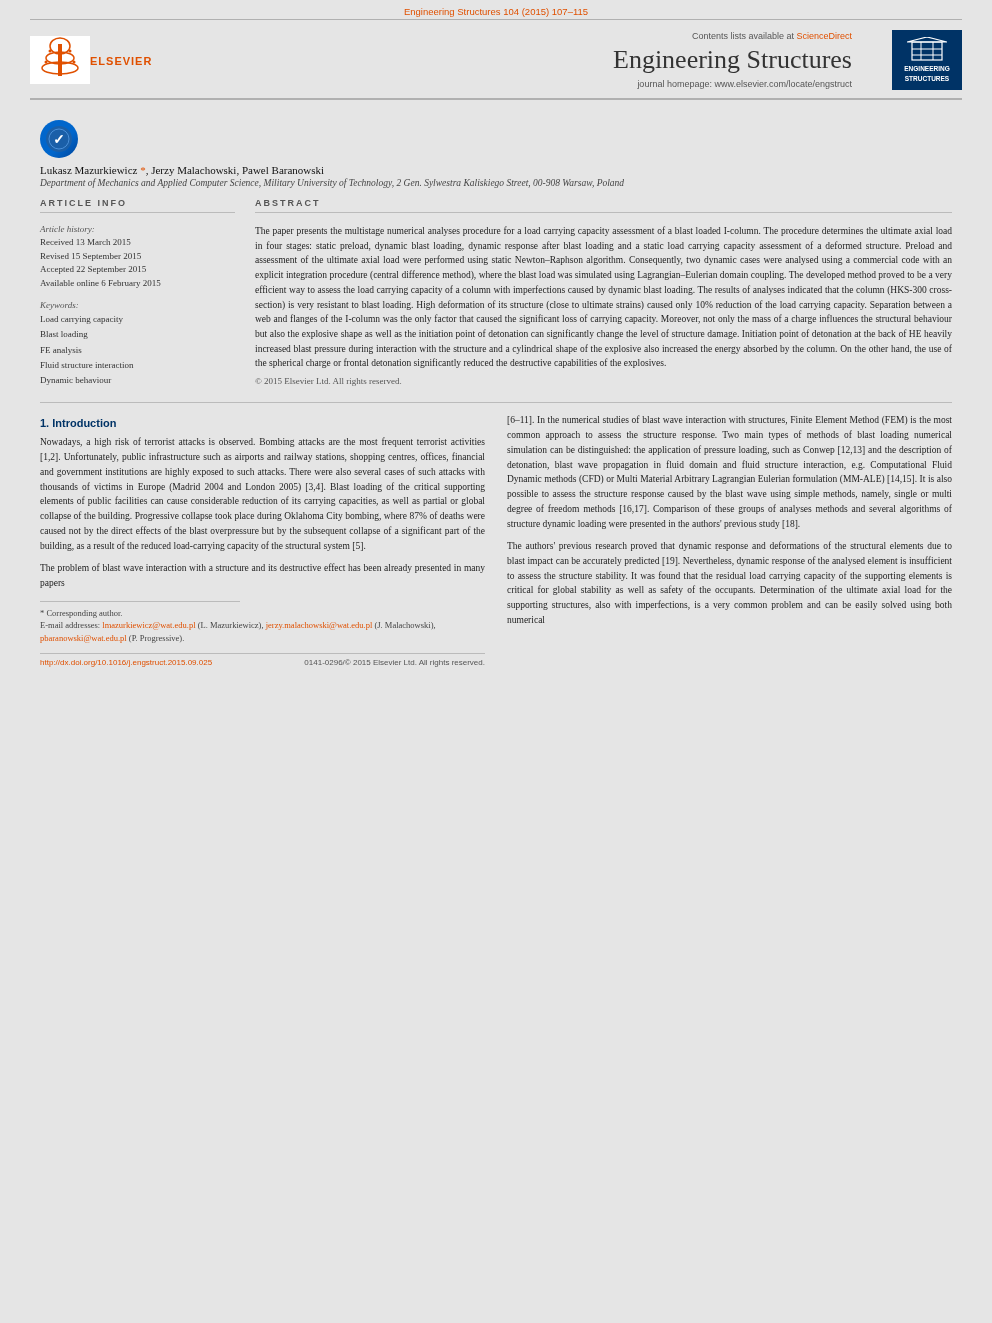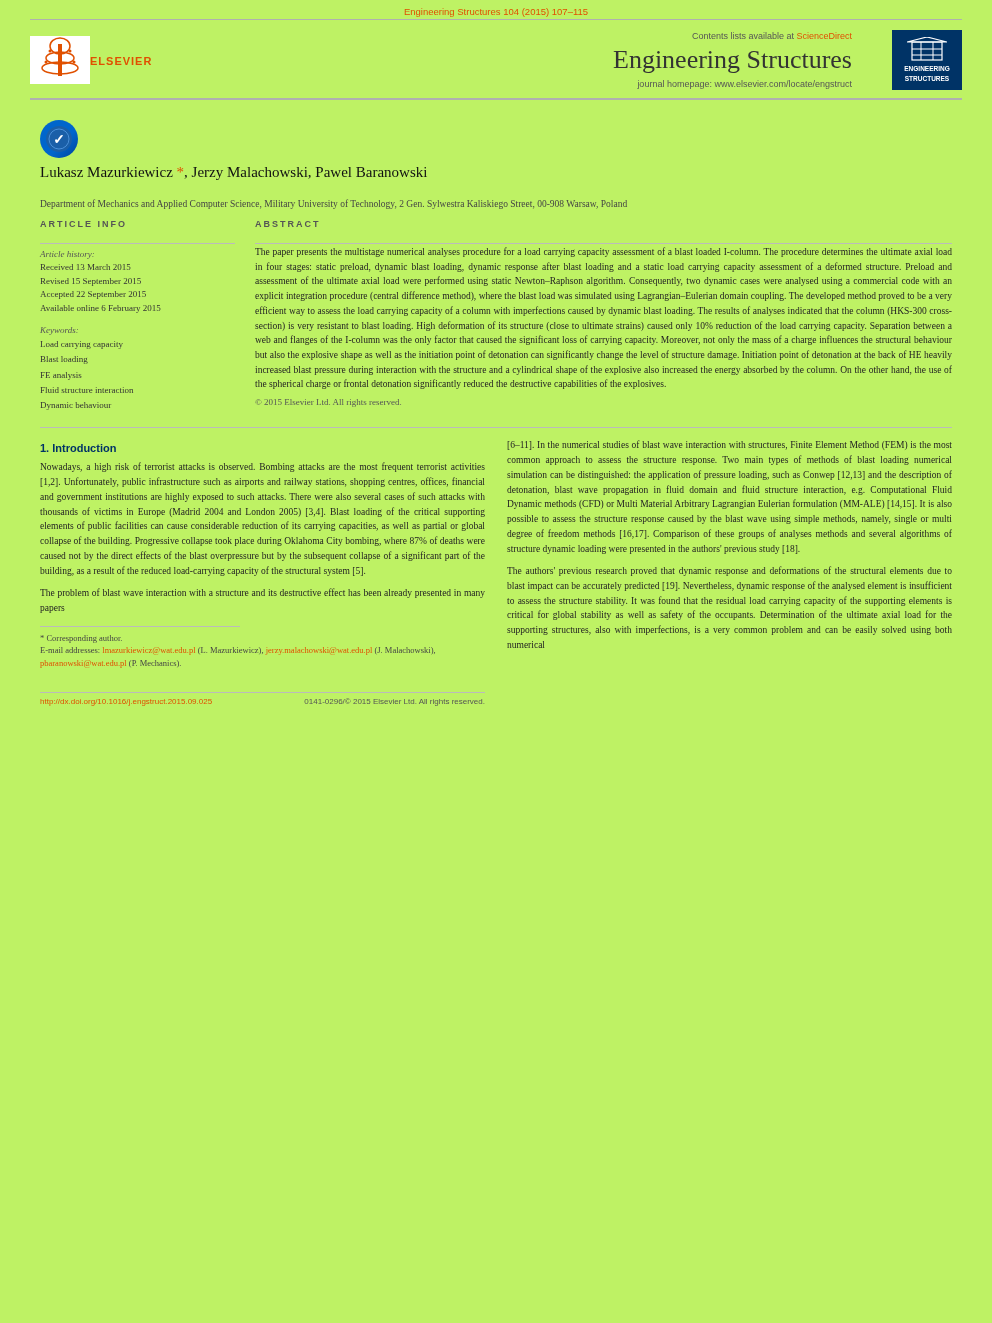--- a/index.html
+++ b/index.html
@@ -7,21 +7,21 @@
       background: #fff;
       font-family: 'Times New Roman', Times, serif;
       font-size: 10px;
       color: #222;
       width: 992px;
       min-height: 1323px;
     }
     .page {
       width: 992px;
       min-height: 1323px;
-      background: #bef264;
+      background: #e5e5e5;
       padding: 0;
     }
     
     .journal-header-top {
       text-align: center;
       padding: 6px 0 2px 0;
       color: #e05000;
       font-size: 9.5px;
       font-family: Arial, sans-serif;
     }
@@ -134,26 +134,27 @@
       align-items: center;
       justify-content: center;
       color: white;
       font-size: 18px;
       font-weight: bold;
       font-family: Arial, sans-serif;
       flex-shrink: 0;
       margin-top: 4px;
     }
     .article-authors {
-      font-size: 15px;
+      font-size: 11px;
       color: #111;
-      margin-bottom: 18px;
+      margin-bottom: 2px;
     }
     .article-affiliation {
       font-size: 9.5px;
+      font-style: italic;
       color: #444;
       margin-bottom: 10px;
     }
     
     .two-col {
       display: flex;
       gap: 20px;
       margin-bottom: 14px;
     }
     .col-left {
@@ -163,23 +164,23 @@
     .col-right {
       flex: 1;
     }
     .section-label {
       font-size: 9px;
       font-family: Arial, sans-serif;
       font-weight: bold;
       letter-spacing: 2px;
       color: #555;
       text-transform: uppercase;
-      margin-bottom: 1px;
+      margin-bottom: 11px;
       border-bottom: 1px solid #bbb;
-      padding-bottom: 14px;
+      padding-bottom: 4px;
     }
     .article-info-label {
       font-size: 9px;
       font-style: italic;
       color: #555;
       margin-bottom: 2px;
       margin-top: 5px;
     }
     .article-info-row {
       font-size: 9px;
@@ -244,21 +245,21 @@
     }
     .footnote-text {
       font-size: 8.5px;
       color: #444;
       line-height: 1.5;
     }
     .footnote-text a { color: #e05000; text-decoration: none; }
     .footer-bar {
       border-top: 1px solid #bbb;
       padding-top: 4px;
-      margin-top: 22px;
+      margin-top: 8px;
       display: flex;
       justify-content: space-between;
     }
     .footer-text {
       font-size: 8px;
       color: #555;
       font-family: Arial, sans-serif;
     }
     .footer-text a { color: #e05000; text-decoration: none; }
     .star { color: #e05000; }
@@ -384,21 +385,21 @@
         <hr class="footnote-divider">
         <div class="footnote-text">
           <div>* Corresponding author.</div>
           <div>
             <span>E-mail addresses:</span>
             <a href="#">lmazurkiewicz@wat.edu.pl</a>
             <span>(L. Mazurkiewicz),</span>
             <a href="#">jerzy.malachowski@wat.edu.pl</a>
             <span>(J. Malachowski),</span>
             <a href="#">pbaranowski@wat.edu.pl</a>
-            <span>(P. Mechanics).</span>
+            <span>(P. Progressive).</span>
           </div>
         </div>
 
         <div class="footer-bar">
           <div class="footer-text">
             <a href="#">http://dx.doi.org/10.1016/j.engstruct.2015.09.025</a>
           </div>
           <div class="footer-text">0141-0296/© 2015 Elsevier Ltd. All rights reserved.</div>
         </div>
       </div>

